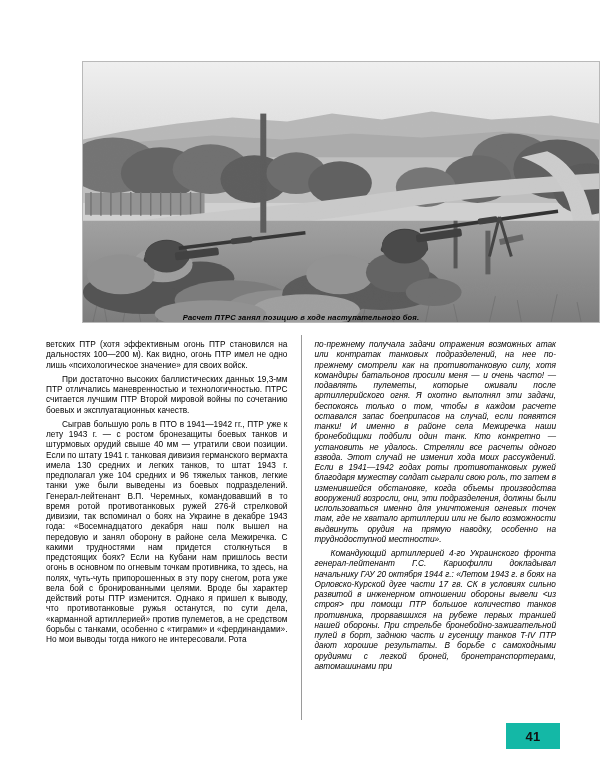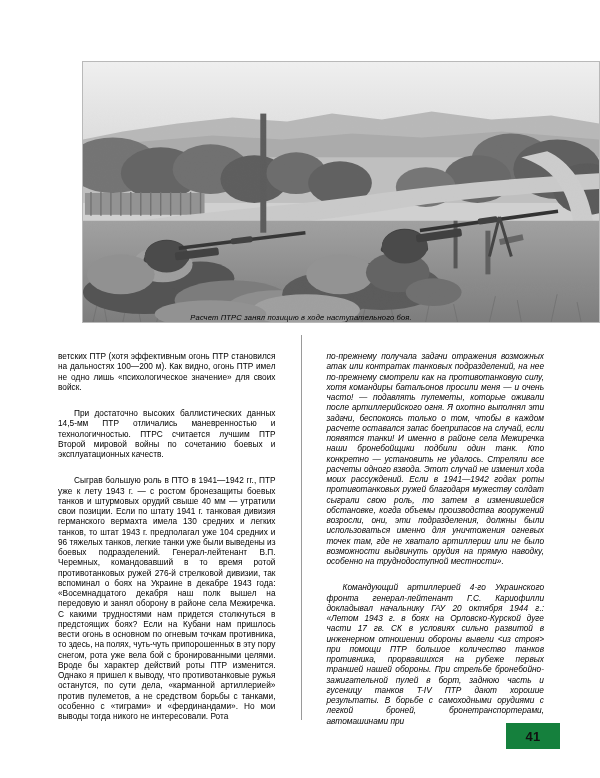--- a/index.html
+++ b/index.html
@@ -35,21 +35,21 @@
   }
   .photo-svg { display: block; width: 100%; height: 100%; }
 
   .photo-caption {
     position: absolute;
     left: 42px;
     top: 313px;
     width: 518px;
     text-align: center;
     font-size: 7.6px;
-    font-weight: normal;
+    font-weight: bold;
     font-style: italic;
     letter-spacing: 0.15px;
     color: #000;
   }
 
   
   .columns {
     position: absolute;
     left: 42px;
     top: 335px;
@@ -69,34 +69,34 @@
   }
   .col.left { padding-right: 9px; }
   .col.right { padding-left: 9px; font-style: italic; }
   .col-divider {
     width: 0;
     border-left: 1px solid #9a9a9a;
     height: 385px;
     align-self: flex-start;
   }
   .col p {
-    margin: 16px;
+    margin: 4px;
   }
   .col p.indent {
     text-indent: 16px;
   }
 
   
   .page-number-box {
     position: absolute;
     left: 506px;
     top: 723px;
     width: 54px;
     height: 26px;
-    background: #15803d;
+    background: #14b8a6;
     display: flex;
     align-items: center;
     justify-content: center;
   }
   .page-number-box span {
     font-size: 13px;
     font-weight: bold;
     color: #111;
     letter-spacing: 0.3px;
   }
@@ -228,21 +228,21 @@
     </svg>
   </div>
 </figure>
 
 <figcaption class="photo-caption">Расчет ПТРС занял позицию в ходе наступательного боя.</figcaption>
 
 <div class="columns">
 
   <div class="col left">
     <p>ветских ПТР (хотя эффективным огонь ПТР становился на дальностях 100—200 м). Как видно, огонь ПТР имел не одно лишь «психологическое значение» для своих войск.</p>
-    <p class="indent">При достаточно высоких баллистических данных 14,5-мм ПТР отличались маневренностью и технологичностью. ПТРС считается лучшим ПТР Второй мировой войны по сочетанию боевых и эксплуатационных качеств.</p>
+    <p class="indent">При достаточно высоких баллистических данных 19,3-мм ПТР отличались маневренностью и технологичностью. ПТРС считается лучшим ПТР Второй мировой войны по сочетанию боевых и эксплуатационных качеств.</p>
     <p class="indent">Сыграв большую роль в ПТО в 1941—1942 гг., ПТР уже к лету 1943 г. — с ростом бронезащиты боевых танков и штурмовых орудий свыше 40 мм — утратили свои позиции. Если по штату 1941 г. танковая дивизия германского вермахта имела 130 средних и легких танков, то штат 1943 г. предполагал уже 104 средних и 96 тяжелых танков, легкие танки уже были выведены из боевых подразделений. Генерал-лейтенант В.П. Черемных, командовавший в то время ротой противотанковых ружей 276-й стрелковой дивизии, так вспоминал о боях на Украине в декабре 1943 года: «Восемнадцатого декабря наш полк вышел на передовую и занял оборону в районе села Межиречка. С какими трудностями нам придется столкнуться в предстоящих боях? Если на Кубани нам пришлось вести огонь в основном по огневым точкам противника, то здесь, на полях, чуть-чуть припорошенных в эту пору снегом, рота уже вела бой с бронированными целями. Вроде бы характер действий роты ПТР изменится. Однако я пришел к выводу, что противотанковые ружья останутся, по сути дела, «карманной артиллерией» против пулеметов, а не средством борьбы с танками, особенно с «тиграми» и «фердинандами». Но мои выводы тогда никого не интересовали. Рота</p>
   </div>
 
   <div class="col-divider"></div>
 
   <div class="col right">
     <p>по-прежнему получала задачи отражения возможных атак или контратак танковых подразделений, на нее по-прежнему смотрели как на противотанковую силу, хотя командиры батальонов просили меня — и очень часто! — подавлять пулеметы, которые оживали после артиллерийского огня. Я охотно выполнял эти задачи, беспокоясь только о том, чтобы в каждом расчете оставался запас боеприпасов на случай, если появятся танки! И именно в районе села Межиречка наши бронебойщики подбили один танк. Кто конкретно — установить не удалось. Стреляли все расчеты одного взвода. Этот случай не изменил хода моих рассуждений. Если в 1941—1942 годах роты противотанковых ружей благодаря мужеству солдат сыграли свою роль, то затем в изменившейся обстановке, когда объемы производства вооружений возросли, они, эти подразделения, должны были использоваться именно для уничтожения огневых точек там, где не хватало артиллерии или не было возможности выдвинуть орудия на прямую наводку, особенно на труднодоступной местности».</p>
     <p class="indent">Командующий артиллерией 4-го Украинского фронта генерал-лейтенант Г.С. Кариофилли докладывал начальнику ГАУ 20 октября 1944 г.: «Летом 1943 г. в боях на Орловско-Курской дуге части 17 гв. СК в условиях сильно развитой в инженерном отношении обороны вывели &lt;из строя&gt; при помощи ПТР большое количество танков противника, прорвавшихся на рубеже первых траншей нашей обороны. При стрельбе бронебойно-зажигательной пулей в борт, заднюю часть и гусеницу танков T-IV ПТР дают хорошие результаты. В борьбе с самоходными орудиями с легкой броней, бронетранспортерами, автомашинами при</p>
   </div>
 

